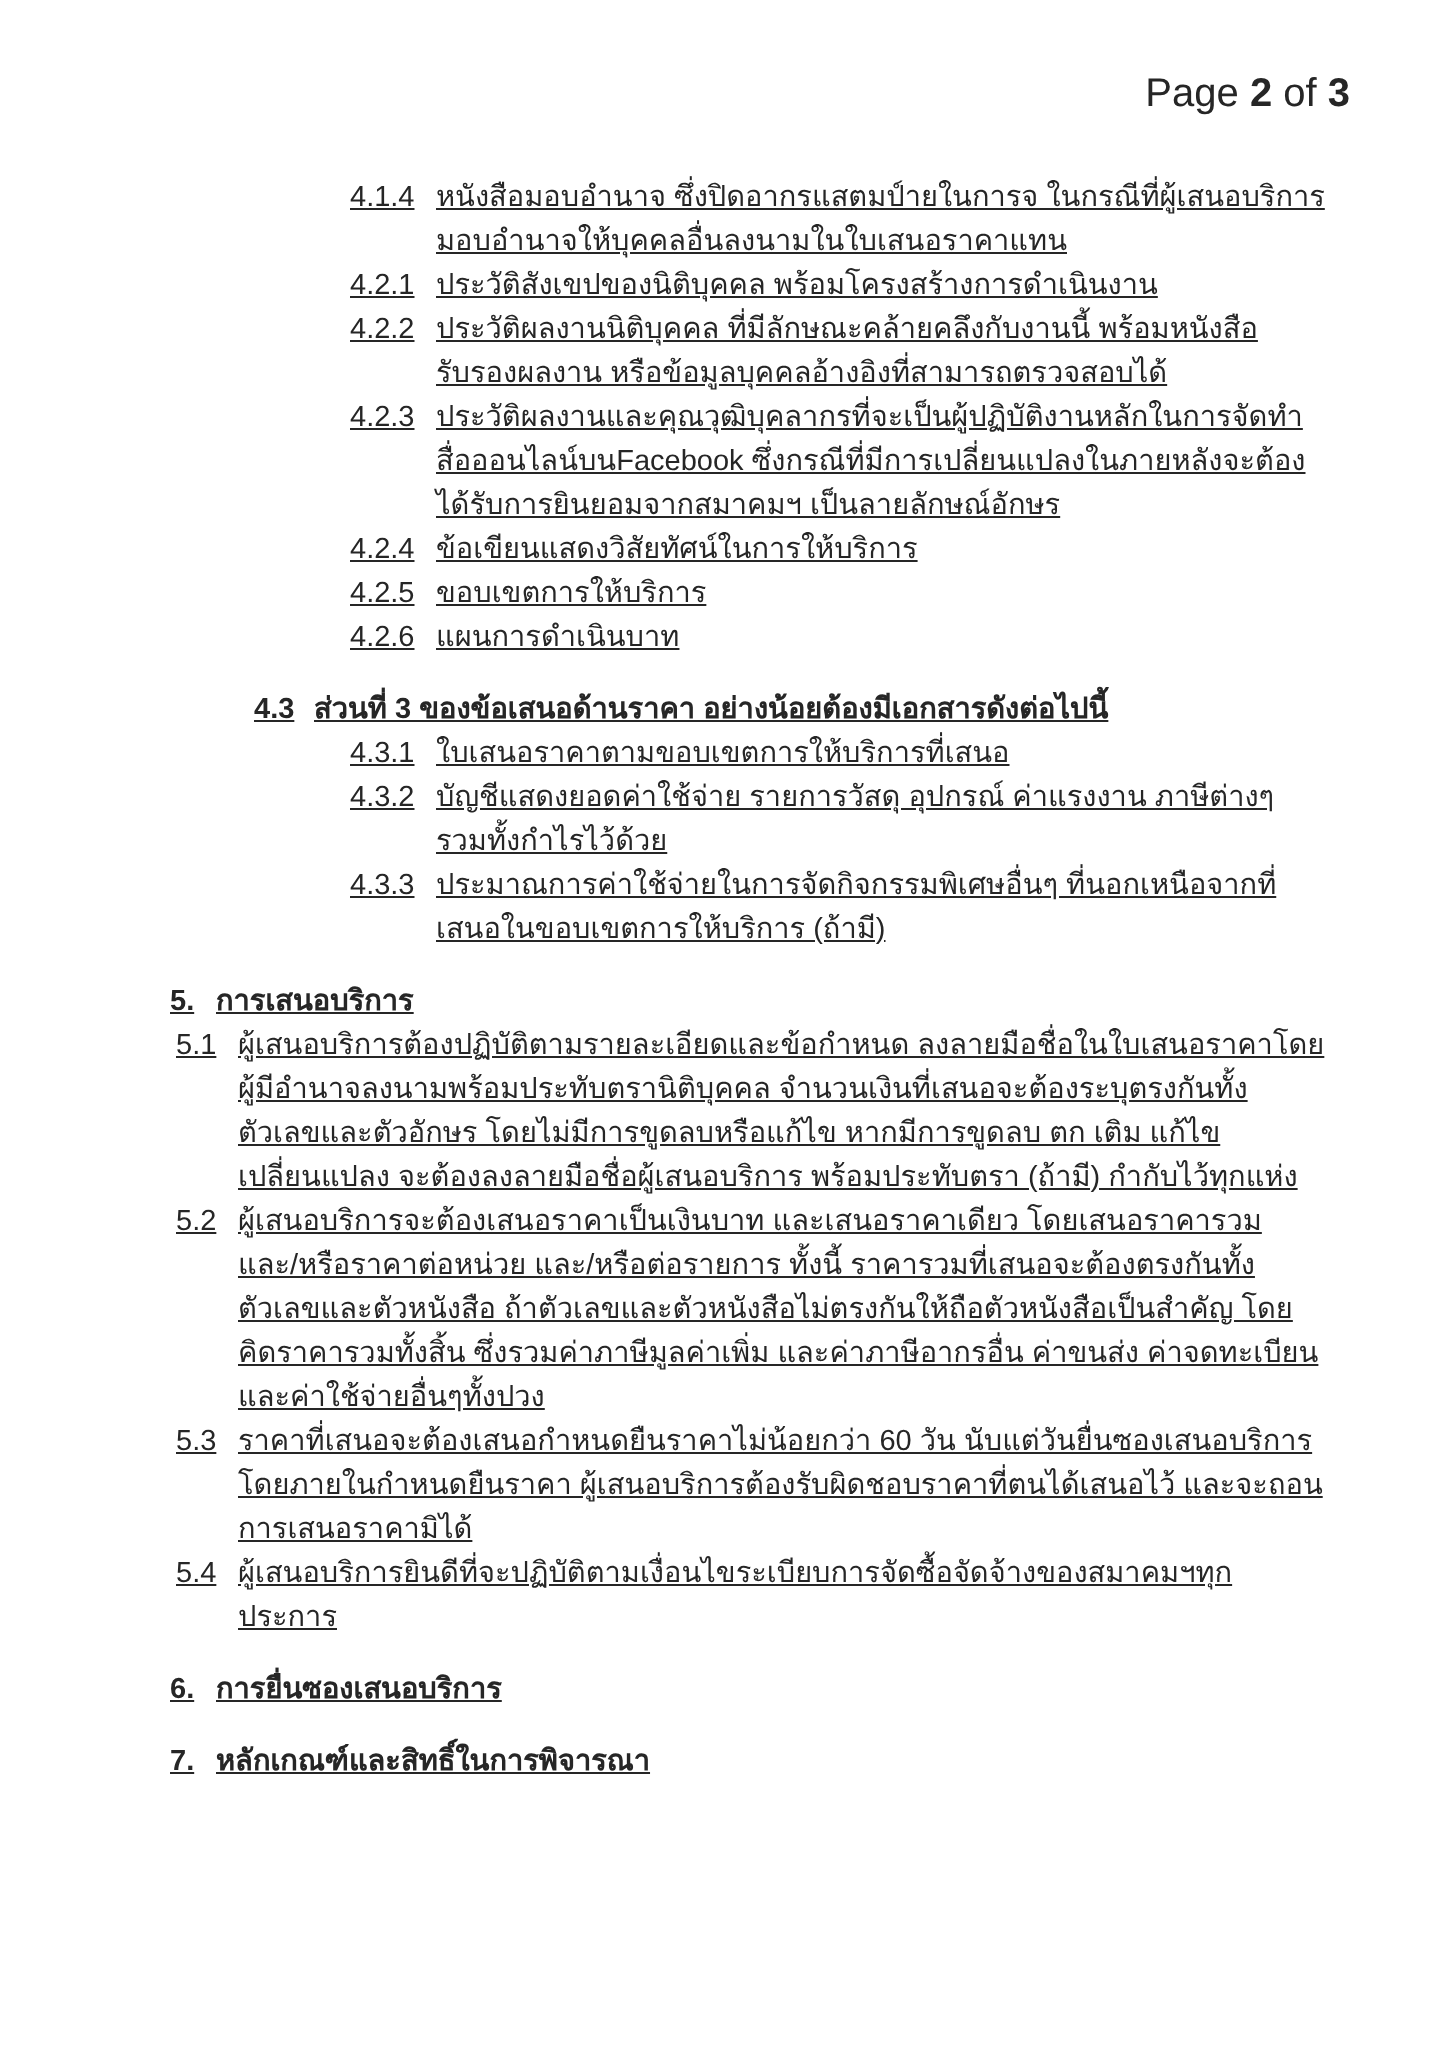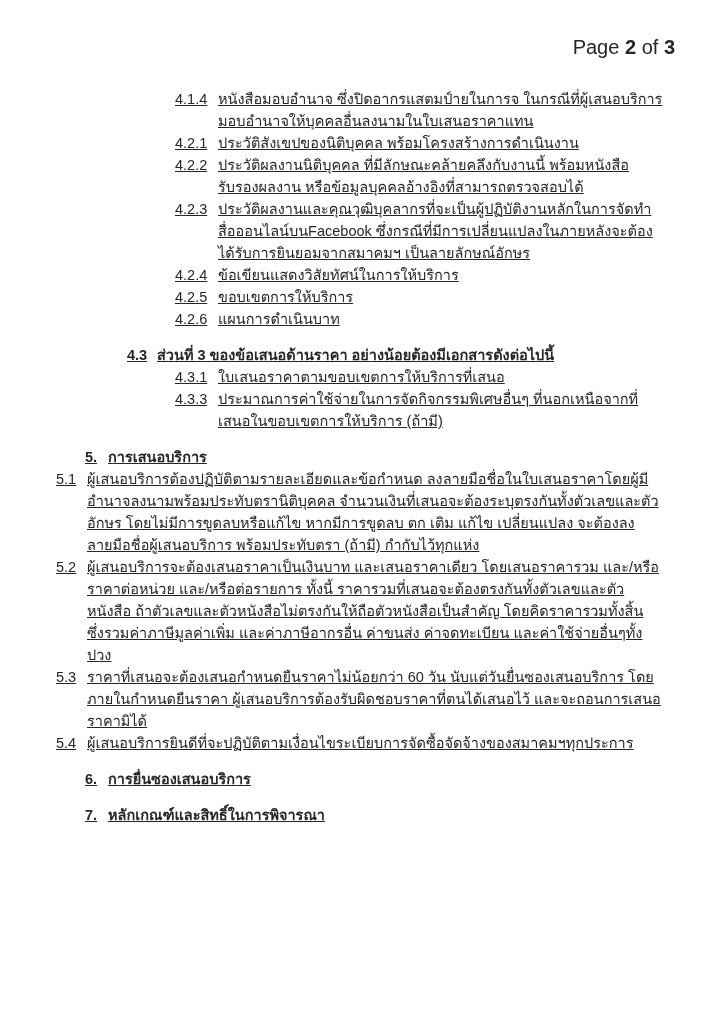--- a/index.html
+++ b/index.html
@@ -21,21 +21,21 @@
   .row{display:flex;align-items:flex-start;}
   .row .num{flex:0 0 auto;white-space:nowrap;}
   .row .txt{flex:1 1 auto;}
   
   .lvl-sub-h{margin-left:127px;font-weight:bold;}
   .lvl-sub-h .num{width:30px;}
   .lvl-3{margin-left:175px;}
   .lvl-3 .num{width:43px;}
   .lvl-sec{margin-left:85px;font-weight:bold;}
   .lvl-sec .num{width:23px;}
-  .lvl-2{margin-left:56px;}
+  .lvl-2{margin-left:88px;}
   .lvl-2 .num{width:31px;}
   .body-plain{margin-left:110px;}
   
   .gap{margin-top:14px;}
 </style>
 </head>
 <body>
 
 <div class="page">
 
@@ -82,20 +82,24 @@
     <div class="row lvl-sub-h gap">
       <span class="num">4.3</span>
       <span class="txt">ส่วนที่ 3 ของข้อเสนอด้านราคา อย่างน้อยต้องมีเอกสารดังต่อไปนี้</span>
     </div>
 
     <div class="row lvl-3">
       <span class="num">4.3.1</span>
       <span class="txt">ใบเสนอราคาตามขอบเขตการให้บริการที่เสนอ</span>
     </div>
     <div class="row lvl-3">
+      <span class="num">4.3.2</span>
+      <span class="txt">บัญชีแสดงยอดค่าใช้จ่าย รายการวัสดุ อุปกรณ์ ค่าแรงงาน ภาษีต่างๆ รวมทั้งกำไรไว้ด้วย</span>
+    </div>
+    <div class="row lvl-3">
       <span class="num">4.3.3</span>
       <span class="txt">ประมาณการค่าใช้จ่ายในการจัดกิจกรรมพิเศษอื่นๆ ที่นอกเหนือจากที่เสนอในขอบเขตการให้บริการ (ถ้ามี)</span>
     </div>
 
     <div class="row lvl-sec gap">
       <span class="num">5.</span>
       <span class="txt">การเสนอบริการ</span>
     </div>
     <div class="row lvl-2">
       <span class="num">5.1</span>

